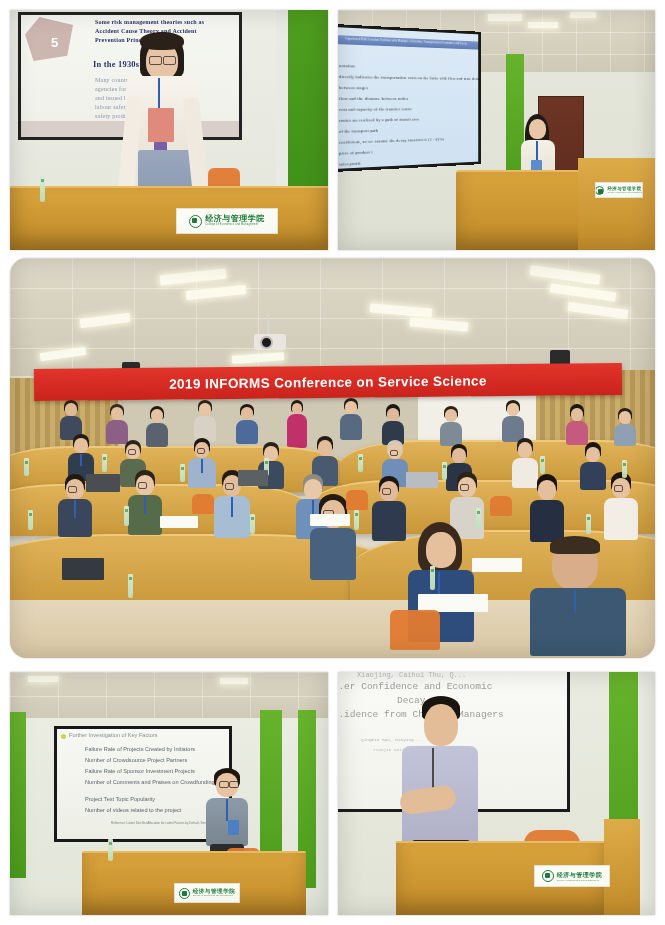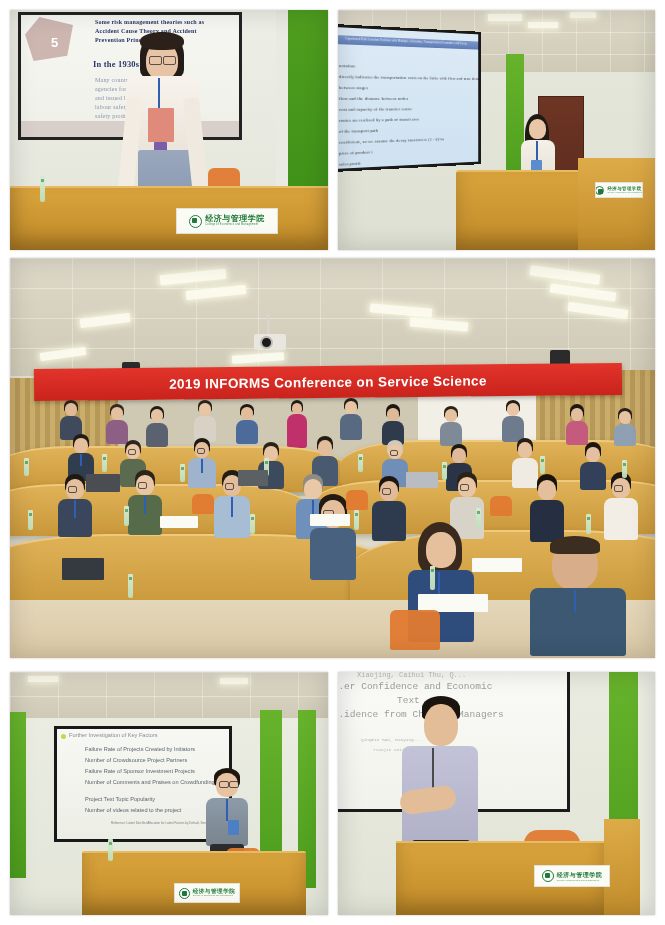--- a/index.html
+++ b/index.html
@@ -205,21 +205,21 @@
         <span class="logo-mark" style="width:7px;height:7px;border-width:1.2px;"></span>
         <span class="logo-stack">
           <span class="logo-cn" style="font-size:4.4px;">经济与管理学院</span>
           <span class="logo-en" style="font-size:1.6px;">College of Economics and Management</span>
         </span>
       </div>
       <div class="vignette"></div>
     </div>
   </div>
 
-  <div class="photo" style="left:10px;top:258px;width:645px;height:400px;">
+  <div class="photo" style="left:10px;top:258px;width:645px;height:400px;border-radius:17px;">
     <div class="room">
       <div class="wall" style="background:linear-gradient(#e7e3d4,#ddd8c6);"></div>
 
       <div class="ceiling" style="height:118px;">
         <div class="ceiling-grid" style="background-size:62px 30px;"></div>
         <div class="lightpanel" style="left:70px;top:58px;width:50px;height:9px;transform:rotate(-7deg);"></div>
         <div class="lightpanel" style="left:150px;top:14px;width:66px;height:10px;transform:rotate(-6deg);"></div>
         <div class="lightpanel" style="left:176px;top:30px;width:60px;height:9px;transform:rotate(-6deg);"></div>
         <div class="lightpanel" style="left:360px;top:48px;width:62px;height:9px;transform:rotate(5deg);"></div>
         <div class="lightpanel" style="left:400px;top:62px;width:58px;height:9px;transform:rotate(5deg);"></div>
@@ -521,21 +521,21 @@
   <div class="photo" style="left:338px;top:672px;width:317px;height:243px;">
     <div class="room">
       <div class="wall" style="background:linear-gradient(#eaece1,#e0e3d5);"></div>
       <div class="greenpanel pale" style="right:16px;top:0;width:30px;height:226px;"></div>
       <div class="wall" style="left:300px;right:0;top:0;background:#eceee4;width:17px;"></div>
 
       <div class="screenframe" style="left:-6px;top:-4px;width:238px;height:144px;background:#1b1b1b;">
         <div class="screen" style="background:linear-gradient(#fbfbf7,#f1f2ec);">
           <div class="slide-title-serif" style="left:22px;top:0px;font-size:7px;opacity:.5;">Xiaojing, Caihui Thu, Q...</div>
           <div class="slide-title-serif" style="left:-8px;top:10px;font-size:9.5px;">...er Confidence and Economic</div>
-          <div class="slide-title-serif" style="left:62px;top:24px;font-size:9.5px;">Text</div>
+          <div class="slide-title-serif" style="left:62px;top:24px;font-size:9.5px;">Decay</div>
           <div class="slide-title-serif" style="left:-8px;top:38px;font-size:9.5px;">...idence from Chinese Managers</div>
           <div class="slide-title-serif" style="left:26px;top:66px;font-size:4.4px;opacity:.55;">Qingmin HAO, Haoyang...</div>
           <div class="slide-title-serif" style="left:38px;top:76px;font-size:4.4px;opacity:.55;">Tianjin University</div>
         </div>
       </div>
 
       <div class="person" style="left:64px;top:24px;width:82px;height:218px;">
         <div class="hair" style="left:20px;top:0;width:38px;height:24px;background:#19140d;"></div>
         <div class="head" style="left:22px;top:8px;width:34px;height:42px;background:#e3bd97;"></div>
         <div class="torso" style="left:0;top:50px;width:76px;height:98px;background:linear-gradient(#c3c3d8,#b0b0c8);"></div>

